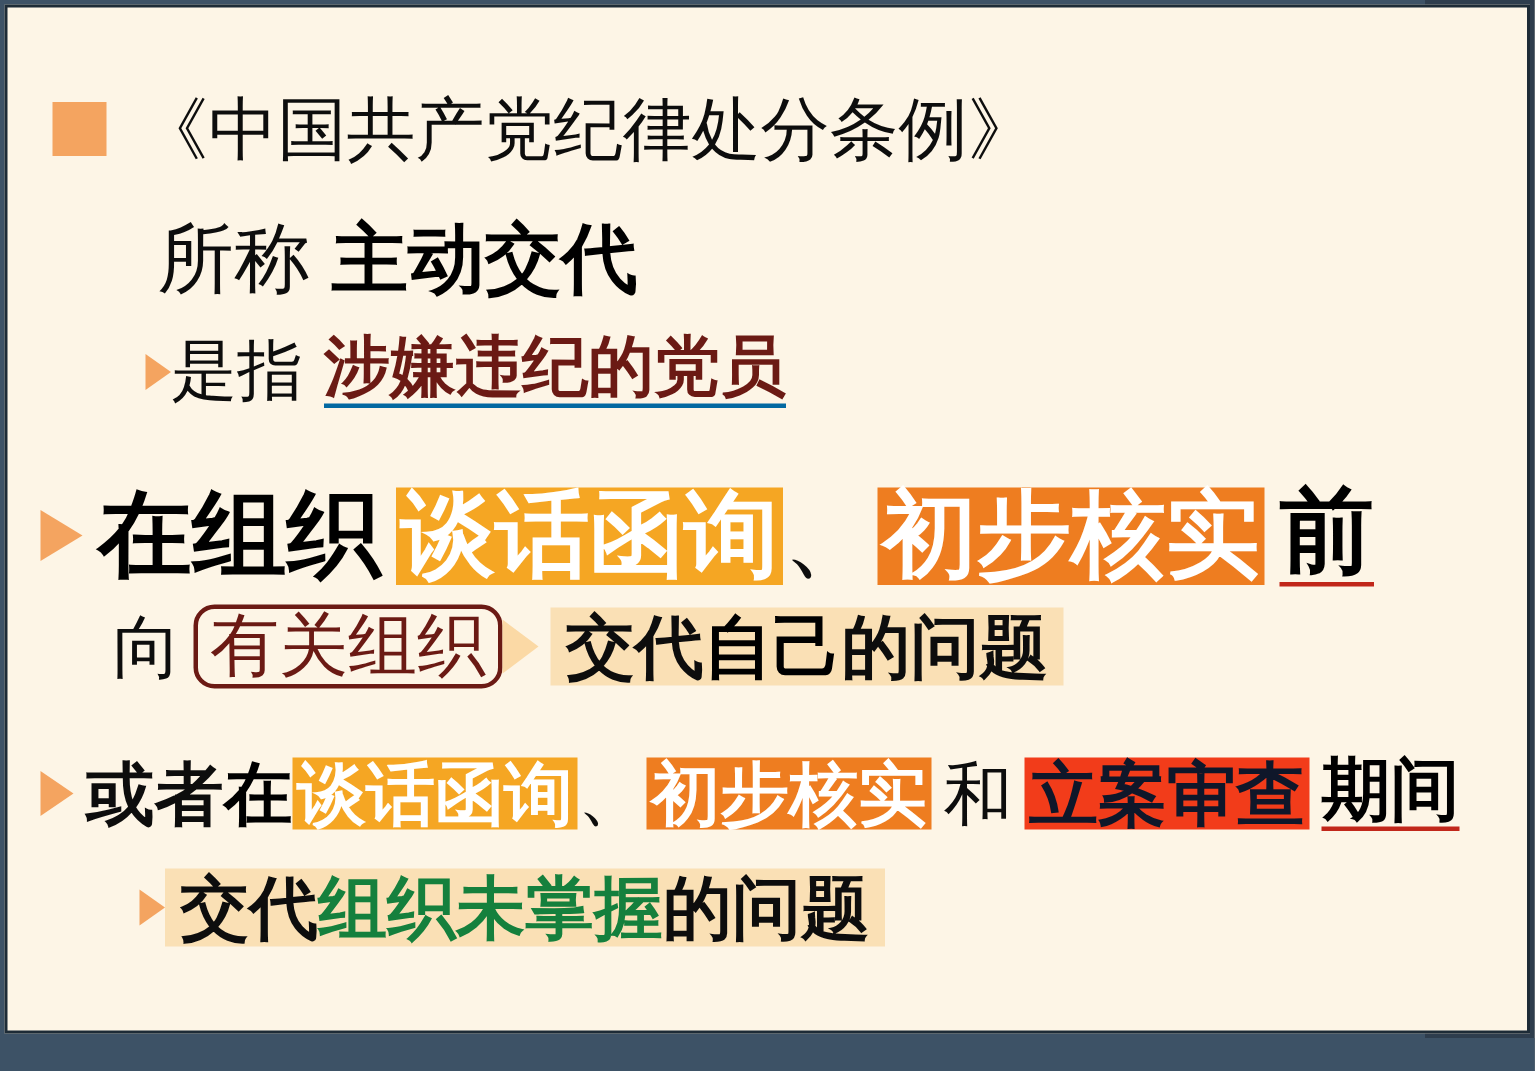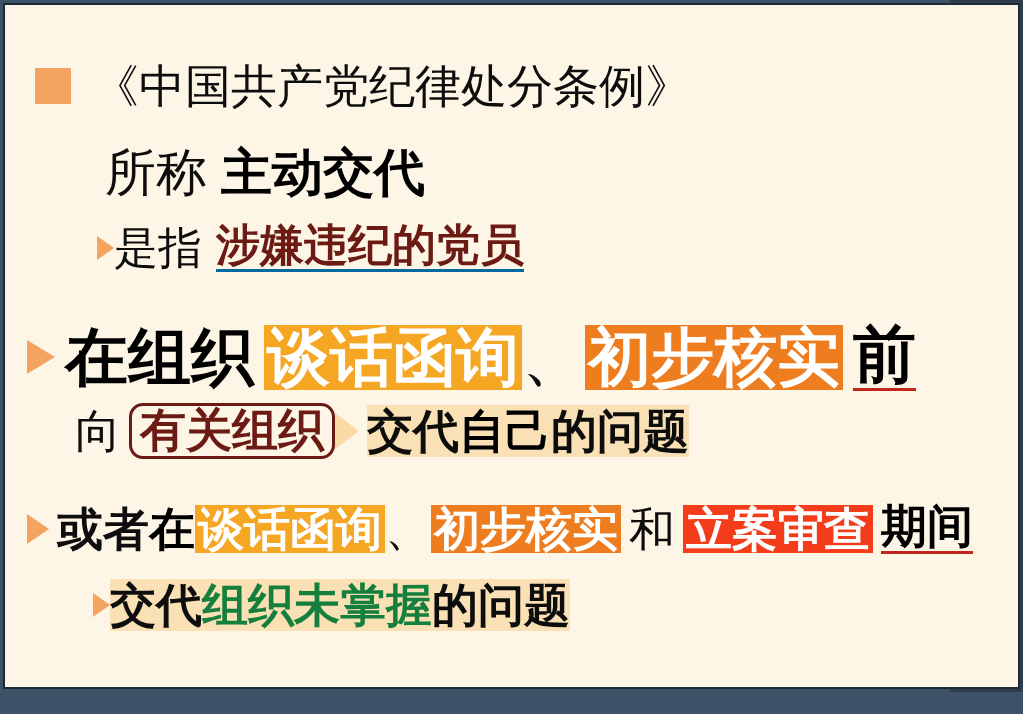--- a/index.html
+++ b/index.html
@@ -107,38 +107,38 @@
     padding: 1px 3px;
   }
   .hl-dkorange {
     background: #ee7d20;
     color: #ffffff;
     font-weight: bold;
     padding: 1px 3px;
   }
   .hl-red {
     background: #f23c1a;
-    color: #ffffff;
+    color: #0f172a;
     font-weight: bold;
     padding: 1px 3px;
   }
   .hl-peach {
     background: #fae0b5;
-    padding: 3px 0;
+    padding: 3px 10px;
     display: inline-flex;
     align-items: center;
   }
 
   .boxed {
     border: 3px solid #6b1a14;
     border-radius: 14px;
     padding: 1px 8px 3px 8px;
     display: inline-block;
     color: #6b1a14;
-    font-weight: bold;
+    font-weight: normal;
   }
 
   
   #line1 { left: 30px;  top: 58px;  font-size: 46px; gap: 22px; }
   #line2 { left: 100px; top: 142px; font-size: 51px; gap: 14px; }
   #line3 { left: 92px;  top: 218px; font-size: 44px; gap: 0px; }
   #line4 { left: 22px;  top: 318px; font-size: 63px; gap: 0px; }
   #line5 { left: 70px;  top: 398px; font-size: 46px; gap: 0px; }
   #line6 { left: 22px;  top: 498px; font-size: 46px; gap: 0px; }
   #line7 { left: 88px;  top: 574px; font-size: 46px; gap: 0px; }

